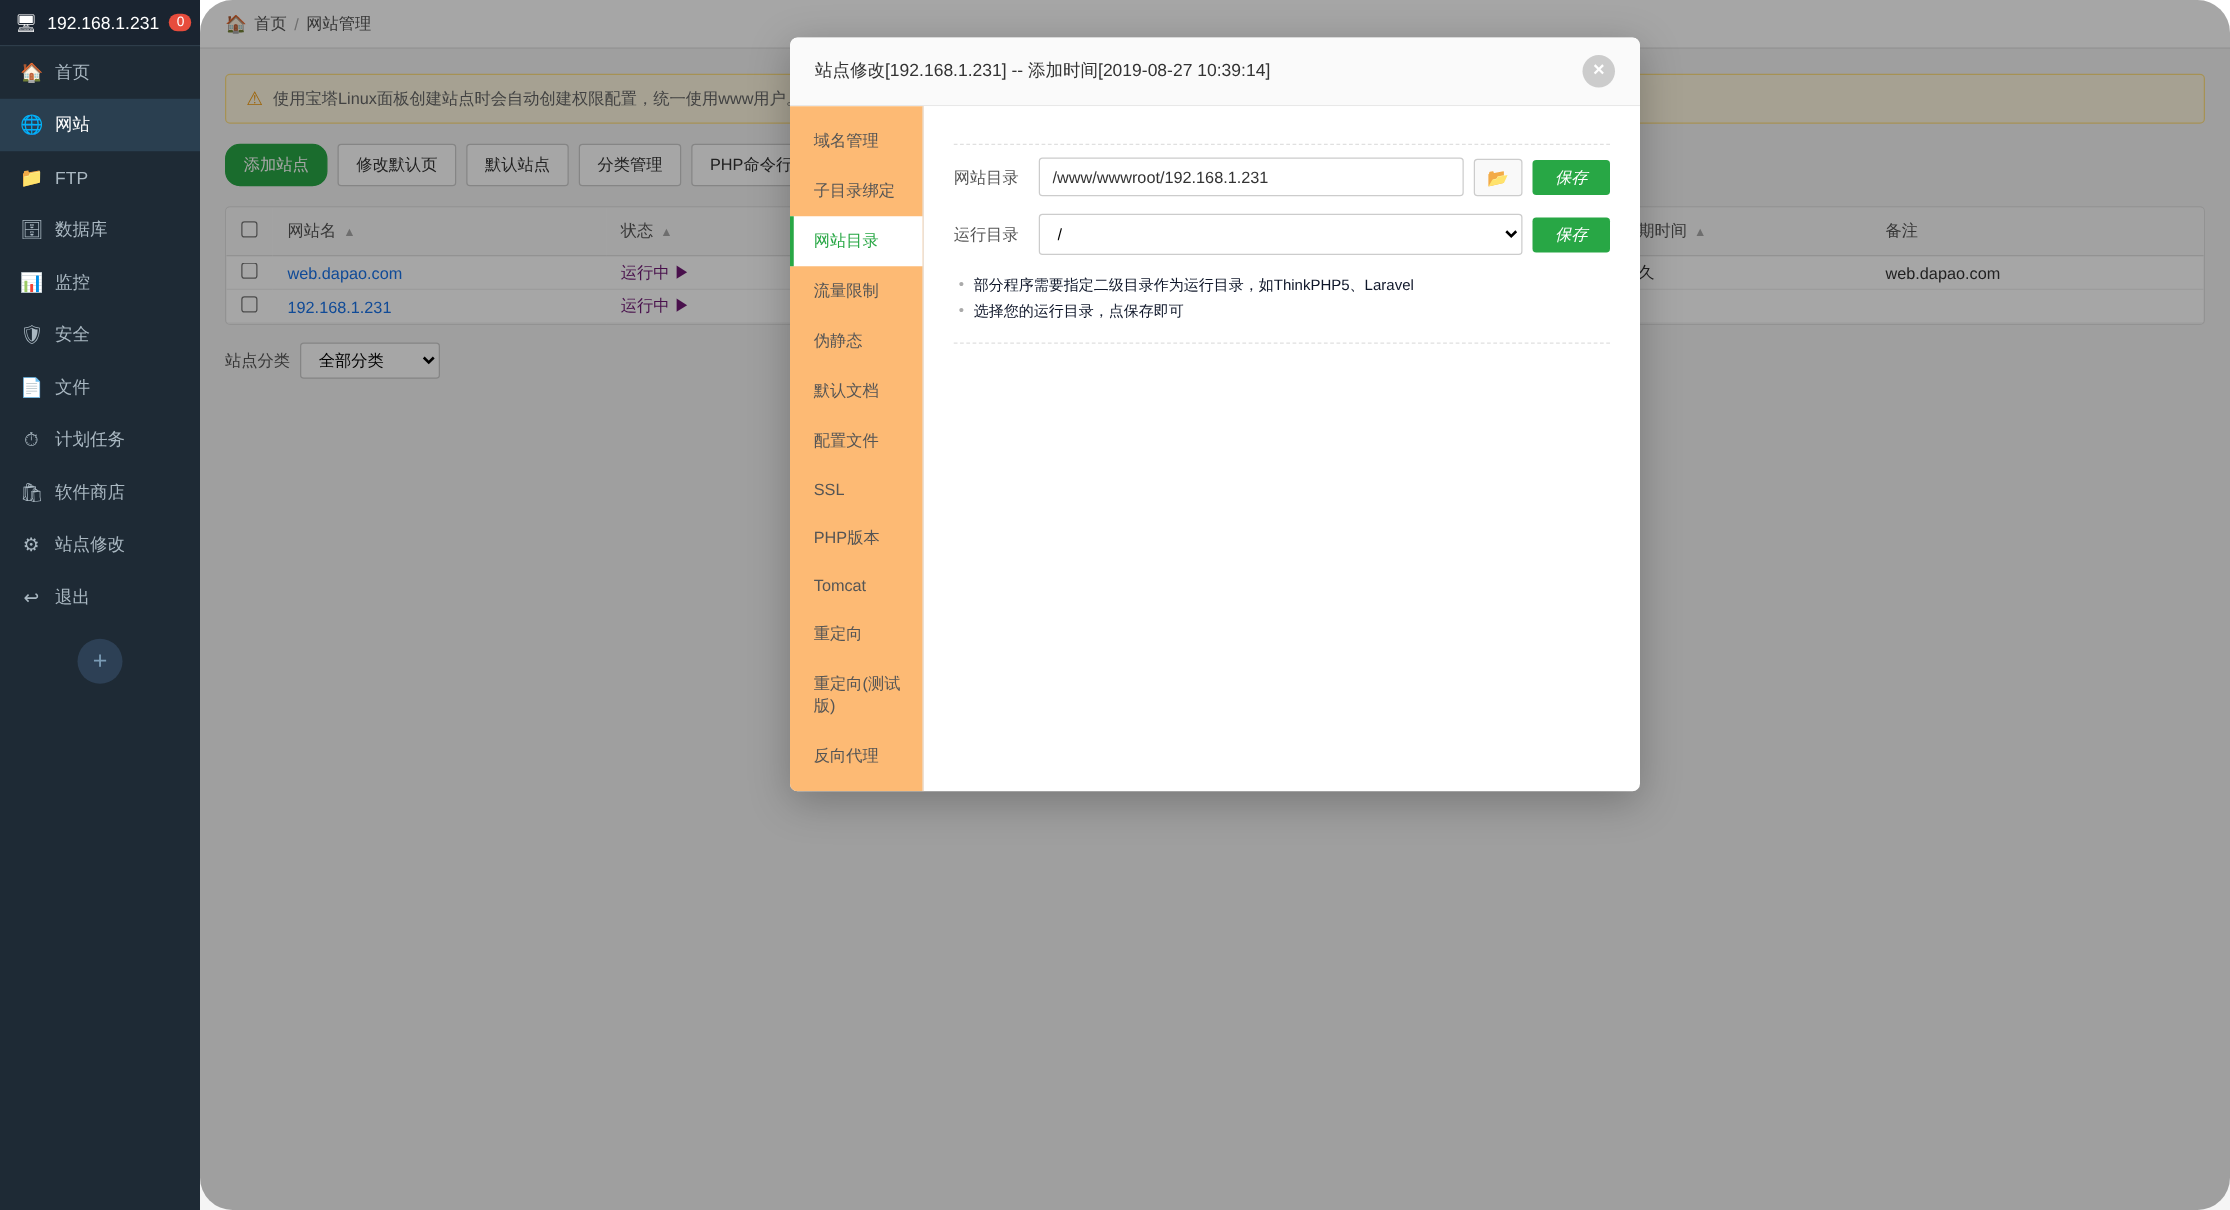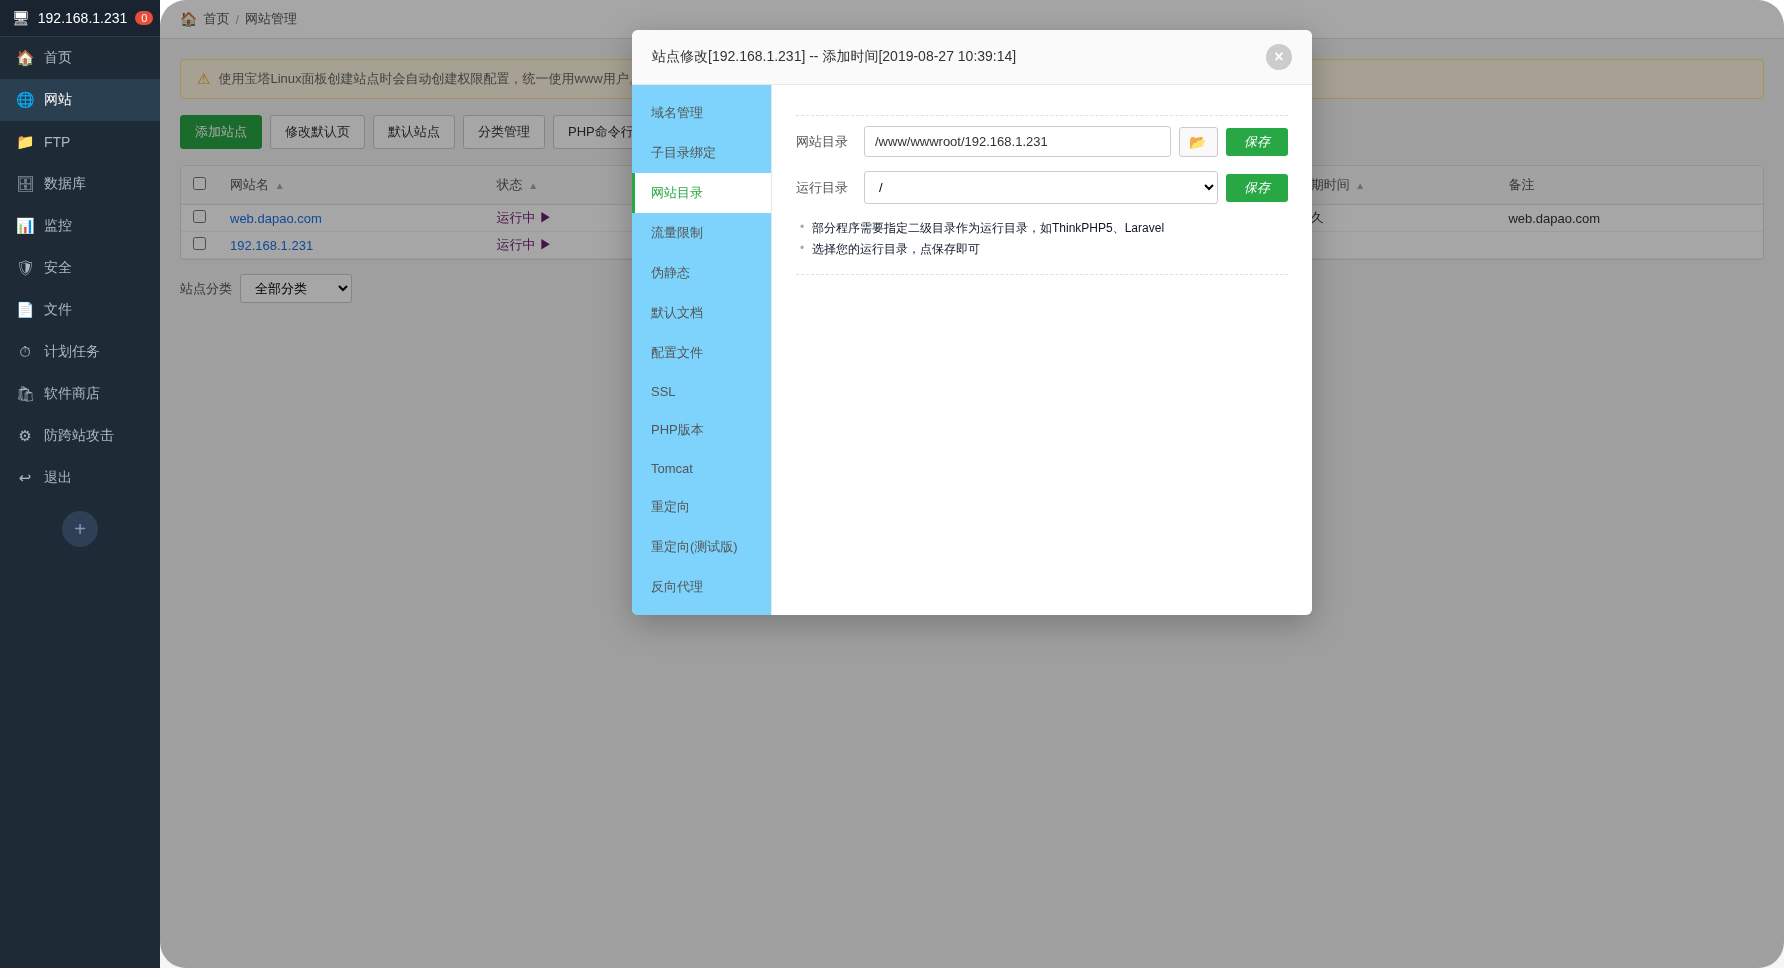--- a/index.html
+++ b/index.html
@@ -110,21 +110,21 @@
     }
     .btn {
       padding: 7px 14px;
       border: 1px solid #ccc;
       background: #fff;
       border-radius: 3px;
       cursor: pointer;
       font-size: 13px;
       color: #333;
     }
-    .btn-primary { background: #28a745; color: #fff; border-color: #28a745; }
+    .btn-primary { background: #28a745; color: #fff; border-color: #28a745; border-radius: 12px; }
 
     
     .table-wrap {
       background: #fff;
       border: 1px solid #e0e0e0;
       border-radius: 4px;
       overflow: hidden;
     }
     table { width: 100%; border-collapse: collapse; font-size: 13px; }
     thead tr { background: #f9f9f9; border-bottom: 1px solid #e0e0e0; }
@@ -193,22 +193,22 @@
       font-size: 16px;
       color: #fff;
       font-weight: bold;
     }
 
     
     .modal-body {
       display: flex;
     }
     .modal-tabs {
-      width: 140px;
-      background: #7dd3fc;
+      width: 107px;
+      background: #fdba74;
       border-right: 1px solid #e8e8e8;
       padding: 8px 0;
       flex-shrink: 0;
     }
     .modal-tab {
       padding: 11px 16px;
       cursor: pointer;
       color: #555;
       font-size: 13px;
       border-left: 3px solid transparent;
@@ -379,21 +379,21 @@
   <div class="sidebar-item">
     <span class="icon">⏱</span>
     <span>计划任务</span>
   </div>
   <div class="sidebar-item">
     <span class="icon">🛍</span>
     <span>软件商店</span>
   </div>
   <div class="sidebar-item">
     <span class="icon">⚙</span>
-    <span>防跨站攻击</span>
+    <span>站点修改</span>
   </div>
   <div class="sidebar-item">
     <span class="icon">↩</span>
     <span>退出</span>
   </div>
 
   <div class="sidebar-add-btn">+</div>
 </div>
 
 <div class="main">

